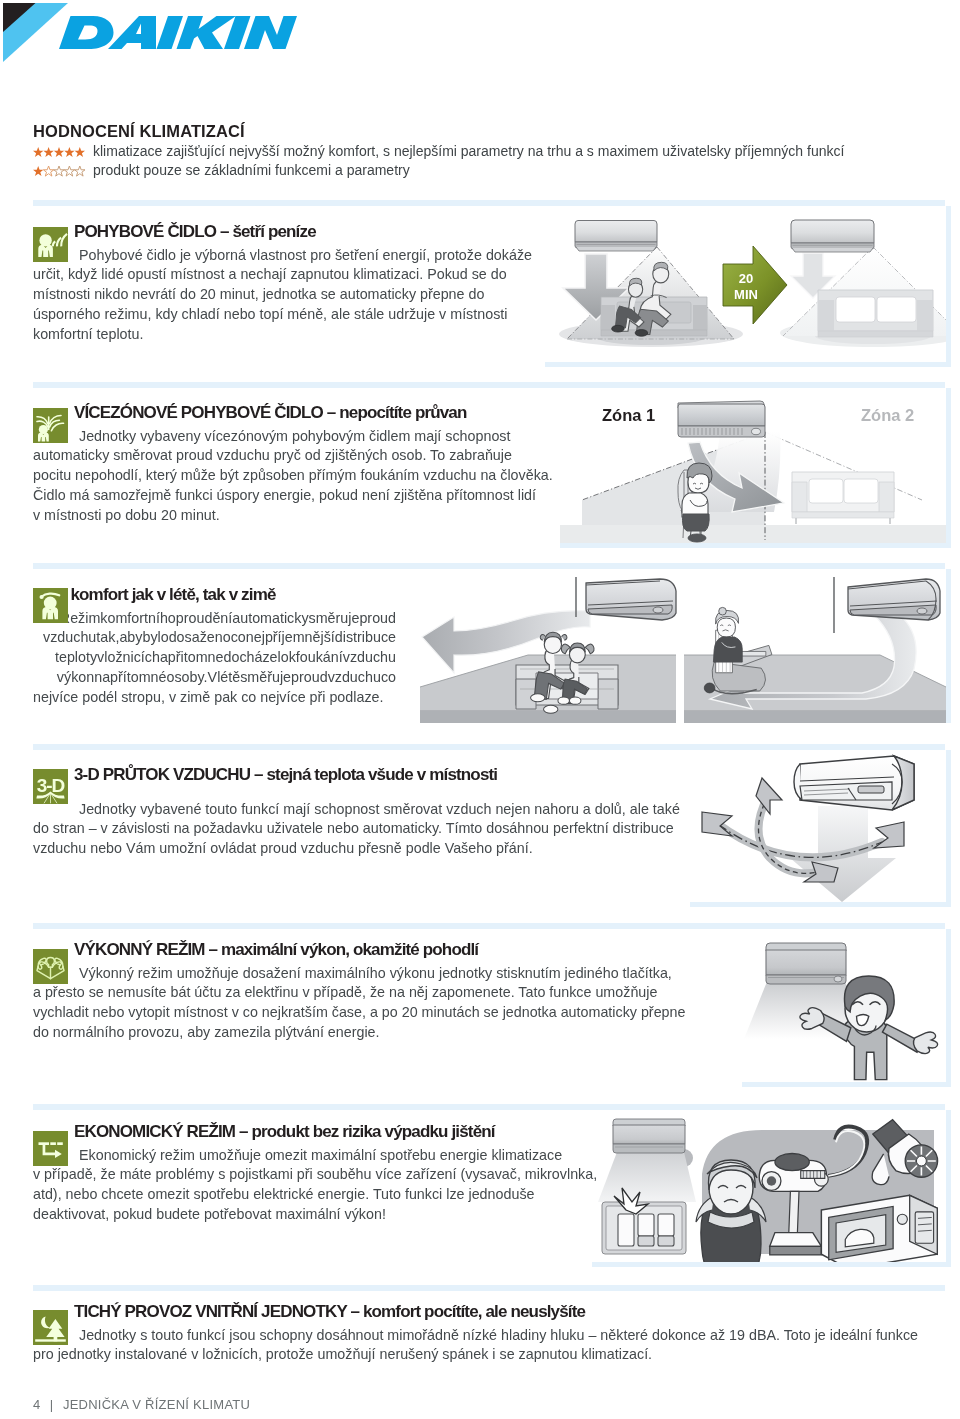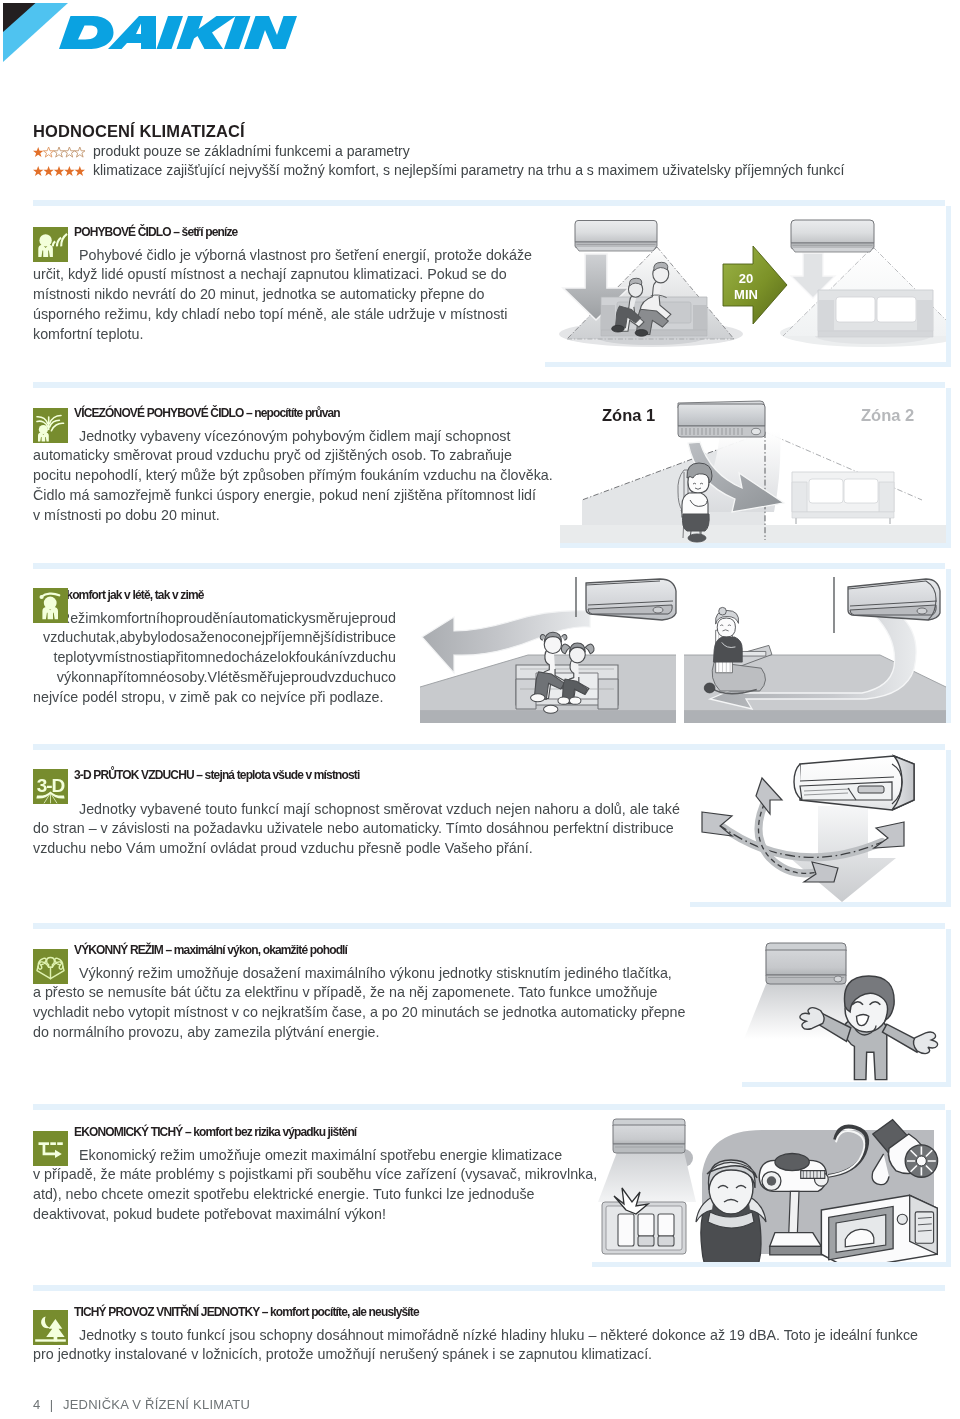--- a/index.html
+++ b/index.html
@@ -21,21 +21,21 @@
   .rating-txt{font-size:14px;color:#3f4447;letter-spacing:0;white-space:nowrap;
               line-height:19px;}
 
   
   .sep{position:absolute;left:33px;width:912px;height:6px;background:#e4f1fb;}
 
   
   .sec{position:absolute;}
   .ico{position:absolute;width:35px;height:35px;}
   .ico svg{display:block;}
-  .h3{font-size:12px;font-weight:bold;color:#231f20;line-height:20.5px;
+  .h3{font-size:17px;font-weight:bold;color:#231f20;line-height:20.5px;
       letter-spacing:-0.85px;margin:0;white-space:nowrap;}
   .body{font-size:14.3px;color:#44494c;line-height:19.8px;margin:0;
         letter-spacing:0px;white-space:nowrap;}
   .body.ind{text-indent:46px;}
   .body.jstlines{white-space:normal;}
   .body.jstlines .jl{display:flex;justify-content:flex-end;}
   .body.jstlines .jl.last{display:block;}
   .body.jstlines .jl > span{white-space:pre;}
 
   
@@ -63,50 +63,50 @@
         <path d="M156.5,49 L168,16 L183,16 L171.5,49 Z"></path>
         <path d="M176.5,49 L188,16 L203,16 L198.5,29 L216.5,16 L236,16 L212,32.5 L223,49 L204.5,49 L197.5,36 L194,38.5 L190.3,49 Z"></path>
         <path d="M224,49 L235.5,16 L250.5,16 L239,49 Z"></path>
         <path d="M244,49 L255.5,16 L269,16 L277,35 L283.5,16 L297,16 L285.5,49 L273,49 L265,30 L258.5,49 Z"></path>
       </g>
     </svg>
   </div>
 
   <div class="rating">
     <h2>HODNOCENÍ KLIMATIZACÍ</h2>
-    <div class="rating-row">
-      <span class="stars">
-        <svg width="52" height="12" viewBox="0 0 52 12">
-          <g>
-              <use href="#st" x="0" y="1" fill="#e2702a"></use>
-             <use href="#st" x="10.4" y="1" fill="none" stroke="#e3a06e" stroke-width="1"></use>
-             <use href="#st" x="20.8" y="1" fill="none" stroke="#c8a07c" stroke-width="1"></use>
-             <use href="#st" x="31.2" y="1" fill="none" stroke="#c8a07c" stroke-width="1"></use>
-             <use href="#st" x="41.6" y="1" fill="none" stroke="#c8a07c" stroke-width="1"></use>
-            </g>
-        </svg>
-      </span>
-      <span class="rating-txt">produkt pouze se základními funkcemi a parametry</span>
-    </div>
     <div class="rating-row">
       <span class="stars">
         <svg width="52" height="12" viewBox="0 0 52 12">
             <defs>
               <path id="st" d="M5.2,0 L6.6,3.8 L10.4,3.8 L7.3,6.2 L8.5,10.1 L5.2,7.7 L1.9,10.1 L3.1,6.2 L0,3.8 L3.8,3.8 Z"></path>
             </defs>
           <g fill="#e2702a">
               <use href="#st" x="0" y="1"></use>
               <use href="#st" x="10.4" y="1"></use>
               <use href="#st" x="20.8" y="1"></use>
               <use href="#st" x="31.2" y="1"></use>
               <use href="#st" x="41.6" y="1"></use>
             </g>
         </svg>
       </span>
       <span class="rating-txt">klimatizace zajišťující nejvyšší možný komfort, s nejlepšími parametry na trhu a s maximem uživatelsky příjemných funkcí</span>
+    </div>
+    <div class="rating-row">
+      <span class="stars">
+        <svg width="52" height="12" viewBox="0 0 52 12">
+          <g>
+              <use href="#st" x="0" y="1" fill="#e2702a"></use>
+             <use href="#st" x="10.4" y="1" fill="none" stroke="#e3a06e" stroke-width="1"></use>
+             <use href="#st" x="20.8" y="1" fill="none" stroke="#c8a07c" stroke-width="1"></use>
+             <use href="#st" x="31.2" y="1" fill="none" stroke="#c8a07c" stroke-width="1"></use>
+             <use href="#st" x="41.6" y="1" fill="none" stroke="#c8a07c" stroke-width="1"></use>
+            </g>
+        </svg>
+      </span>
+      <span class="rating-txt">produkt pouze se základními funkcemi a parametry</span>
     </div>
   </div>
 
   <div class="sep" style="top:200px"></div>
   <div class="sep" style="top:382px"></div>
   <div class="sep" style="top:563px"></div>
   <div class="sep" style="top:744px"></div>
   <div class="sep" style="top:923px"></div>
   <div class="sep" style="top:1104px"></div>
   <div class="sep" style="top:1285px"></div>
@@ -446,21 +446,21 @@
           <span>aby</span>
           <span>bylo</span>
           <span>dosaženo</span>
           <span>co</span>
           <span>nejpříjemnější</span>
           <span>distribuce</span>
         </div>
         <div class="jl">
           <span>teploty</span>
           <span>v</span>
-          <span>místnosti</span>
+          <span>ložnicích</span>
           <span>a</span>
           <span>přitom</span>
           <span>nedocházelo</span>
           <span>k</span>
           <span>foukání</span>
           <span>vzduchu</span>
         </div>
         <div class="jl">
           <span>výkon</span>
           <span>na</span>
@@ -698,21 +698,21 @@
       <svg width="35" height="35" viewBox="0 0 35 35">
           <rect width="35" height="35" fill="#778c2e"></rect>
         <g fill="#f4ffdd">
           <rect x="5.5" y="11.3" width="10.5" height="2.7"></rect>
           <rect x="17.3" y="11.3" width="5.6" height="2.7"></rect>
           <rect x="24.2" y="11.3" width="5.6" height="2.7"></rect>
           <path d="M9.6,13.8 L12.3,13.8 L12.3,21.6 L22.0,21.6 L22.0,18.7 L28.8,22.9 L22.0,27.0 L22.0,24.3 L9.6,24.3 Z"></path>
         </g>
       </svg>
     </div>
-    <div class="h3" style="margin-left:41px">EKONOMICKÝ TICHÝ – komfort bez rizika výpadku jištění</div>
+    <div class="h3" style="margin-left:41px">EKONOMICKÝ REŽIM – produkt bez rizika výpadku jištění</div>
     <div class="body ind" style="margin-top:3px">Ekonomický režim umožňuje omezit maximální spotřebu energie klimatizace<br>v případě, že máte problémy s pojistkami při souběhu více zařízení (vysavač, mikrovlnka,<br>atd), nebo chcete omezit spotřebu elektrické energie. Tuto funkci lze jednoduše<br>deaktivovat, pokud budete potřebovat maximální výkon!</div>
   </div>
 
   <div class="sec" style="left:33px;top:1302px">
     <div class="ico" style="left:0;top:8px">
       <svg width="35" height="35" viewBox="0 0 35 35">
           <rect width="35" height="35" fill="#778c2e"></rect>
         <g fill="#f4ffdd">
           <path d="M12.6,6.6 C10.0,7.2 8.1,9.5 8.1,12.3 C8.1,15.6 10.8,18.2 14.1,18.2 C15.2,18.2 16.2,17.9 17.0,17.4 C15.6,17.1 14.4,16.4 13.5,15.2 C11.7,13.0 11.5,9.5 12.6,6.6 Z"></path>
           <path d="M22.4,9.0 L29.3,18.8 L25.6,18.8 L31.6,27.1 L13.2,27.1 L19.2,18.8 L15.5,18.8 Z"></path>

